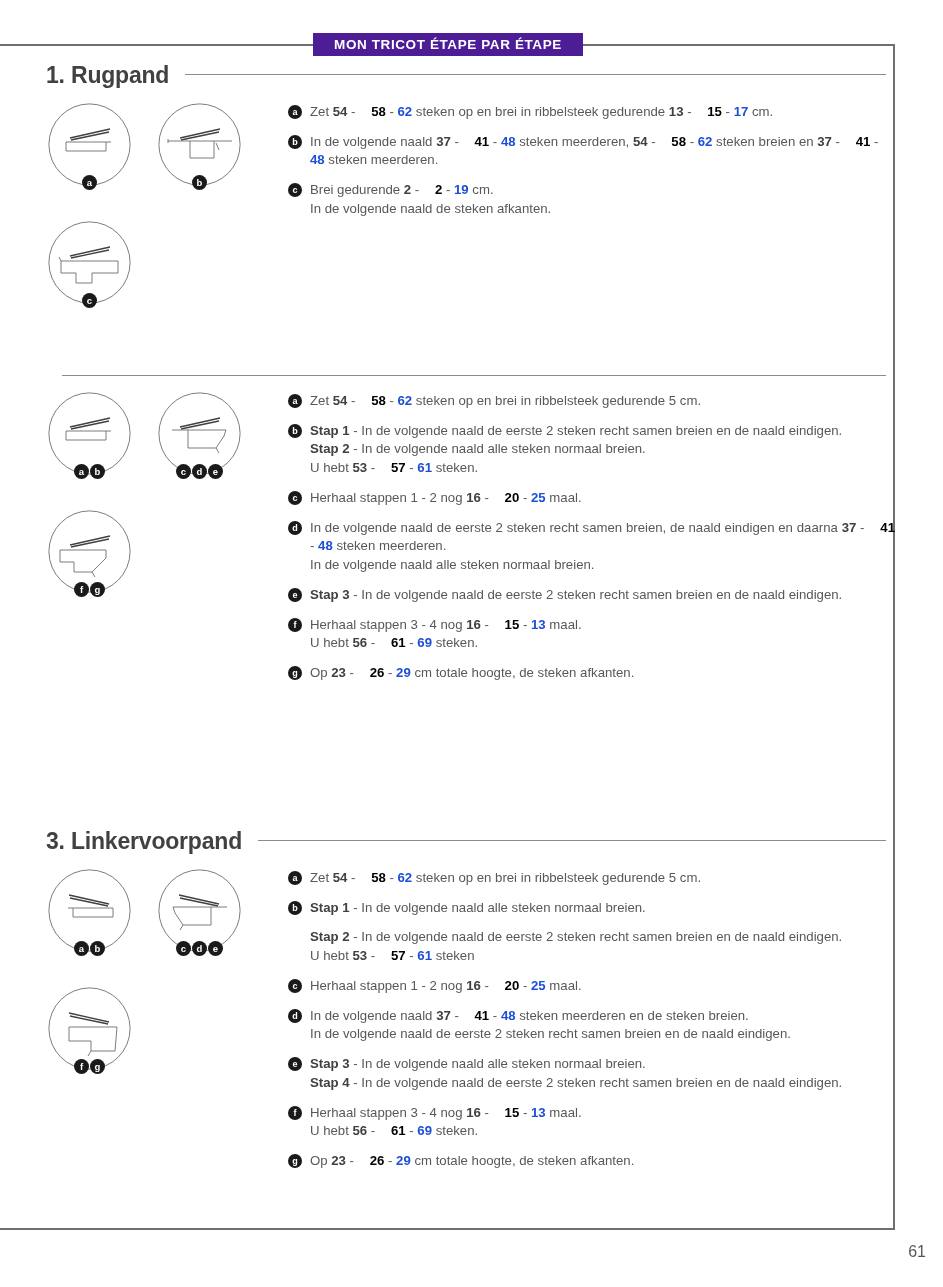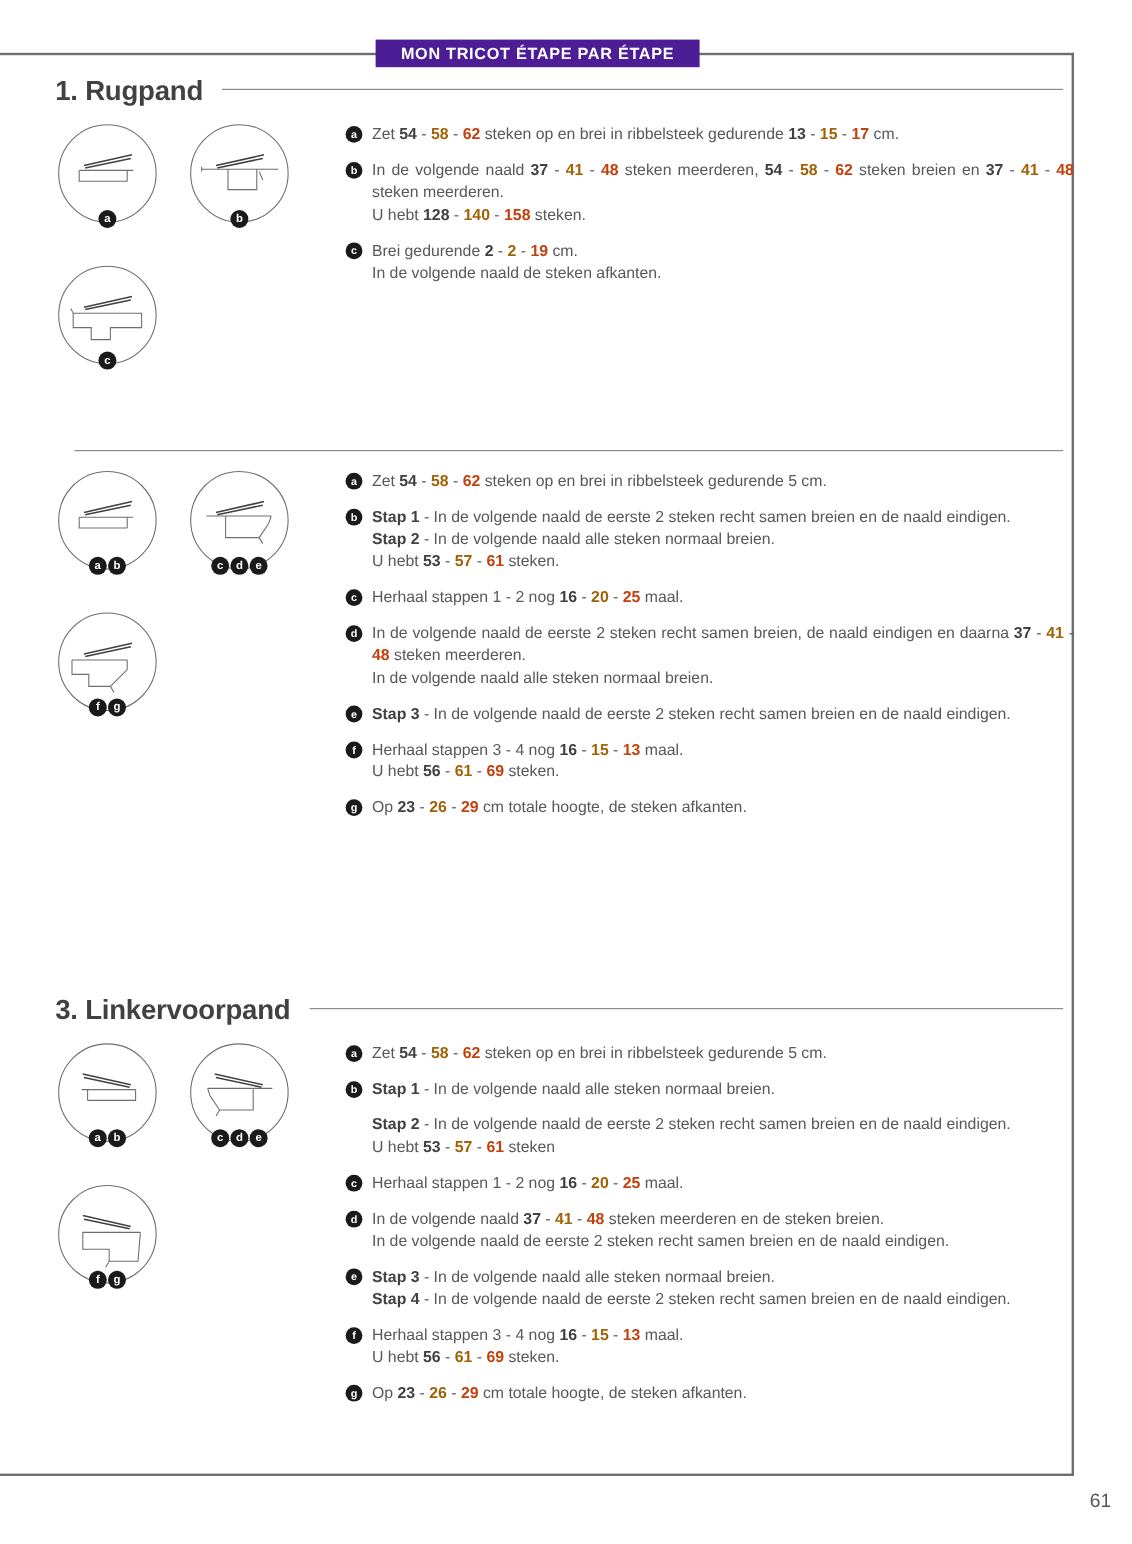--- a/index.html
+++ b/index.html
@@ -157,22 +157,22 @@
     font-weight: bold;
     line-height: 14px;
     text-align: center;
   }
   .step-line { display: block; }
   .step-line.gap { margin-top: 11px; }
   .step-line:last-child { text-align: left; }
 
   
   .v1 { color: #404040; font-weight: bold; }
-  .v2 { color: #a16207; font-weight: bold; }
-  .v3 { color: #c2410c; font-weight: bold; }
+  .v2 { color: #000000; font-weight: bold; margin-left: 12px; }
+  .v3 { color: #1d4ed8; font-weight: bold; }
   .sep { color: #58585a; }
   .b  { font-weight: bold; color: #414042; }
 </style>
 </head>
 <body>
 
 <div id="page-frame"></div>
 
 <div id="banner">MON TRICOT ÉTAPE PAR ÉTAPE</div>
 
@@ -226,21 +226,20 @@
           </div>
         </div>
         <ul class="steps">
           <li class="step">
             <span class="step-bullet">a</span>
             <span class="step-line"><span>Zet </span><span class="v1">54</span><span class="sep"> - </span><span class="v2">58</span><span class="sep"> - </span><span class="v3">62</span><span> steken op en brei in ribbelsteek gedurende </span><span class="v1">13</span><span class="sep"> - </span><span class="v2">15</span><span class="sep"> - </span><span class="v3">17</span><span> cm.</span></span>
           </li>
           <li class="step">
             <span class="step-bullet">b</span>
             <span class="step-line"><span>In de volgende naald </span><span class="v1">37</span><span class="sep"> - </span><span class="v2">41</span><span class="sep"> - </span><span class="v3">48</span><span> steken meerderen, </span><span class="v1">54</span><span class="sep"> - </span><span class="v2">58</span><span class="sep"> - </span><span class="v3">62</span><span> steken breien en </span><span class="v1">37</span><span class="sep"> - </span><span class="v2">41</span><span class="sep"> - </span><span class="v3">48</span><span> steken meerderen.</span></span>
-            <span class="step-line"><span>U hebt </span><span class="v1">128</span><span class="sep"> - </span><span class="v2">140</span><span class="sep"> - </span><span class="v3">158</span><span> steken.</span></span>
           </li>
           <li class="step">
             <span class="step-bullet">c</span>
             <span class="step-line"><span>Brei gedurende </span><span class="v1">2</span><span class="sep"> - </span><span class="v2">2</span><span class="sep"> - </span><span class="v3">19</span><span> cm.</span></span>
             <span class="step-line"><span>In de volgende naald de steken afkanten.</span></span>
           </li>
         </ul>
       </div>
     </div>
     <div class="section" id="section-1">

